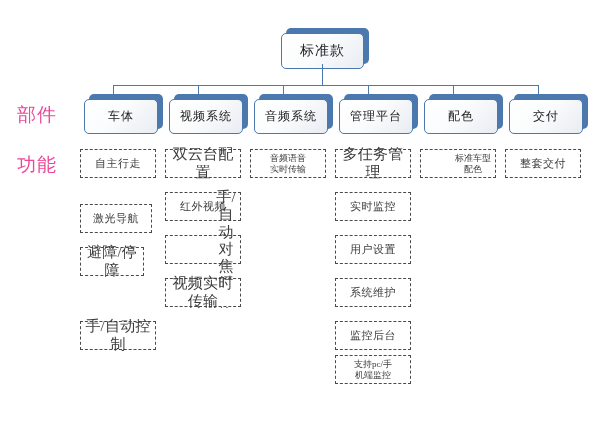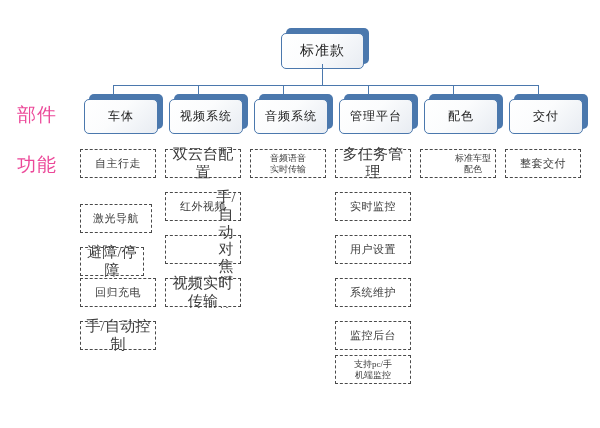--- a/index.html
+++ b/index.html
@@ -167,23 +167,20 @@
 
   <div class="leaf" style="left:80px; top:149px; width:76px; height:29px;">
     <span>自主行走</span>
     </div>
   <div class="leaf" style="left:80px; top:204px; width:72px; height:29px;">
     <span>激光导航</span>
     </div>
   <div class="leaf small" style="left:80px; top:235px; width:64px; height:29px;margin-top:12px;">
     <span>避障/停障</span>
     </div>
-  <div class="leaf" style="left:80px; top:278px; width:76px; height:29px;">
-    <span>回归充电</span>
-    </div>
   <div class="leaf small" style="left:80px; top:321px; width:76px; height:29px;">
     <span>手/自动控制</span>
     </div>
 
   <div class="leaf small" style="left:165px; top:149px; width:76px; height:29px;">
     <span>双云台配置</span>
     </div>
   <div class="leaf" style="left:165px; top:192px; width:76px; height:29px;">
     <span>红外视频</span>
     </div>

